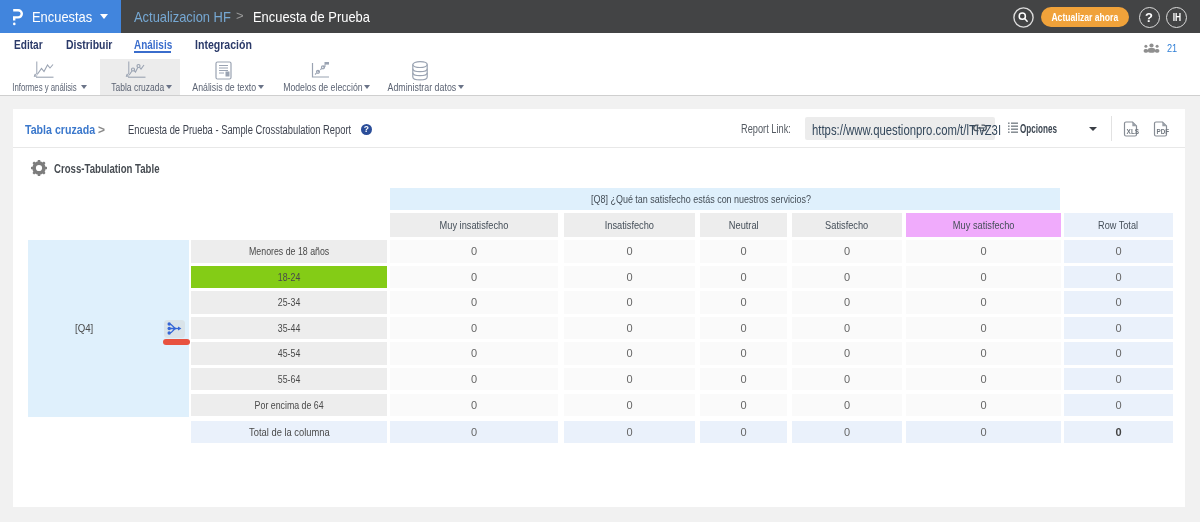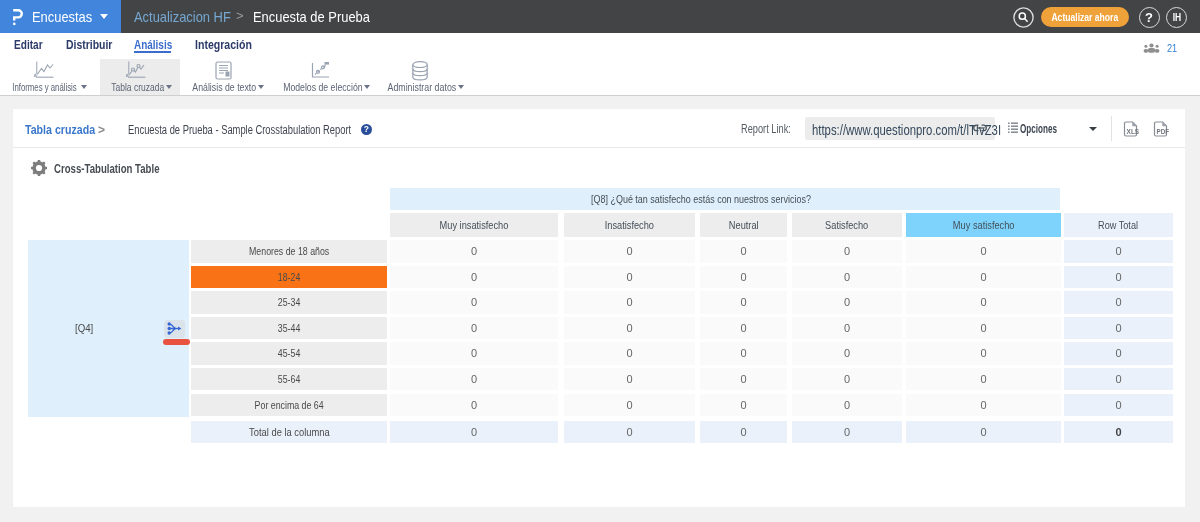--- a/index.html
+++ b/index.html
@@ -169,21 +169,21 @@
   </div>
 <div class="cell" style="left:564px;top:213px;width:131px;height:24px;background:#ededed;font-size:11px;color:#454f59;font-weight:normal">
     <span class="sx" style="transform:scaleX(0.84)">Insatisfecho</span>
   </div>
 <div class="cell" style="left:700px;top:213px;width:87px;height:24px;background:#ededed;font-size:11px;color:#454f59;font-weight:normal">
     <span class="sx" style="transform:scaleX(0.84)">Neutral</span>
   </div>
 <div class="cell" style="left:792px;top:213px;width:110px;height:24px;background:#ededed;font-size:11px;color:#454f59;font-weight:normal">
     <span class="sx" style="transform:scaleX(0.84)">Satisfecho</span>
   </div>
-<div class="cell" style="left:906px;top:213px;width:155px;height:24px;background:#7dd3fc;font-size:11px;color:#454f59;font-weight:normal">
+<div class="cell" style="left:906px;top:213px;width:155px;height:24px;background:#f0abfc;font-size:11px;color:#454f59;font-weight:normal">
     <span class="sx" style="transform:scaleX(0.84)">Muy satisfecho</span>
   </div>
 <div class="cell" style="left:1064px;top:213px;width:109px;height:24px;background:#eaf1fb;font-size:11px;color:#454f59;font-weight:normal">
     <span class="sx" style="transform:scaleX(0.83)">Row Total</span>
   </div>
 <div class="a" style="left:28px;top:240px;width:161px;height:176.5px;background:#dff0fc"></div>
 <div class="t" style="left:75px;top:321.5px;font-size:11px;color:#4a4a4a"><span class="sx" style="transform:scaleX(.88);transform-origin:left center">[Q4]</span></div>
 <div class="a" style="left:164px;top:319.5px;width:21px;height:18px;background:#d9e3e9;border-radius:3.5px"></div>
 <svg class="a" style="left:167px;top:322px" width="15" height="13" viewBox="0 0 15 13" fill="#3566d6" stroke="#3566d6">
 <circle cx="2.2" cy="2" r="1.7" stroke="none"></circle>
@@ -208,21 +208,21 @@
   </div>
 <div class="cell" style="left:792px;top:240px;width:110px;height:22.5px;background:#fafafa;font-size:11px;color:#666;font-weight:normal">
     <span class="sx" style="transform:scaleX(1)">0</span>
   </div>
 <div class="cell" style="left:906px;top:240px;width:155px;height:22.5px;background:#fafafa;font-size:11px;color:#666;font-weight:normal">
     <span class="sx" style="transform:scaleX(1)">0</span>
   </div>
 <div class="cell" style="left:1064px;top:240px;width:109px;height:22.5px;background:#eaf1fb;font-size:11px;color:#666;font-weight:normal">
     <span class="sx" style="transform:scaleX(1)">0</span>
   </div>
-<div class="cell" style="left:191px;top:265.5px;width:196px;height:22.5px;background:#f97316;font-size:11px;color:#4a4a4a;font-weight:normal">
+<div class="cell" style="left:191px;top:265.5px;width:196px;height:22.5px;background:#84cc16;font-size:11px;color:#4a4a4a;font-weight:normal">
     <span class="sx" style="transform:scaleX(0.8)">18-24</span>
   </div>
 <div class="cell" style="left:390px;top:265.5px;width:168px;height:22.5px;background:#fafafa;font-size:11px;color:#666;font-weight:normal">
     <span class="sx" style="transform:scaleX(1)">0</span>
   </div>
 <div class="cell" style="left:564px;top:265.5px;width:131px;height:22.5px;background:#fafafa;font-size:11px;color:#666;font-weight:normal">
     <span class="sx" style="transform:scaleX(1)">0</span>
   </div>
 <div class="cell" style="left:700px;top:265.5px;width:87px;height:22.5px;background:#fafafa;font-size:11px;color:#666;font-weight:normal">
     <span class="sx" style="transform:scaleX(1)">0</span>

